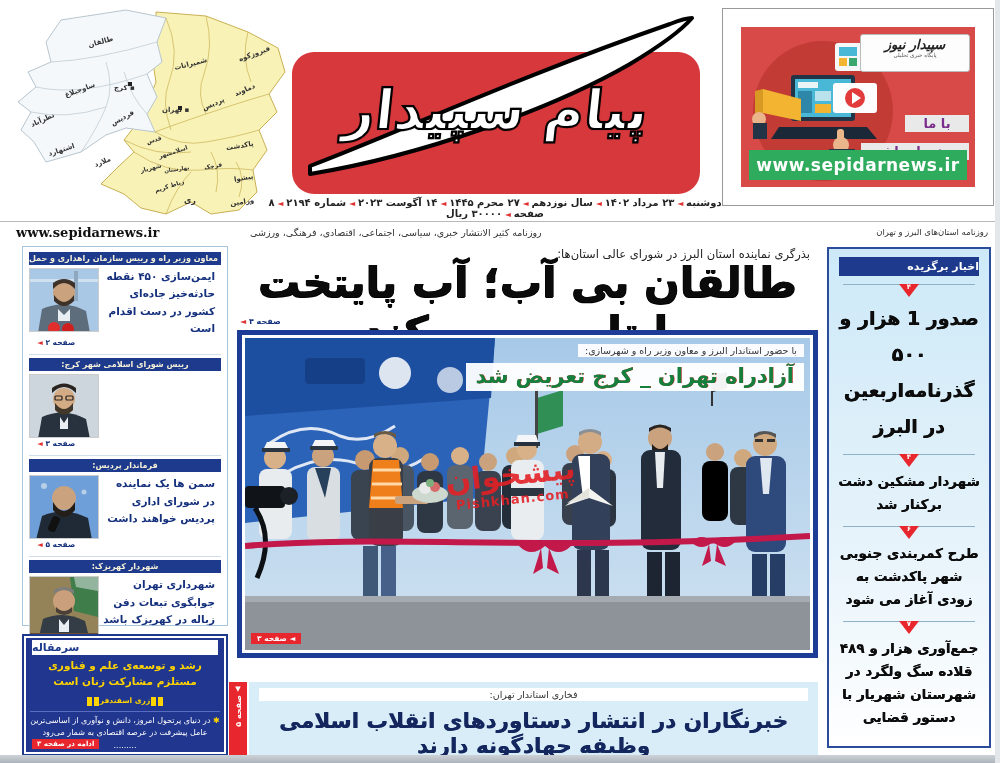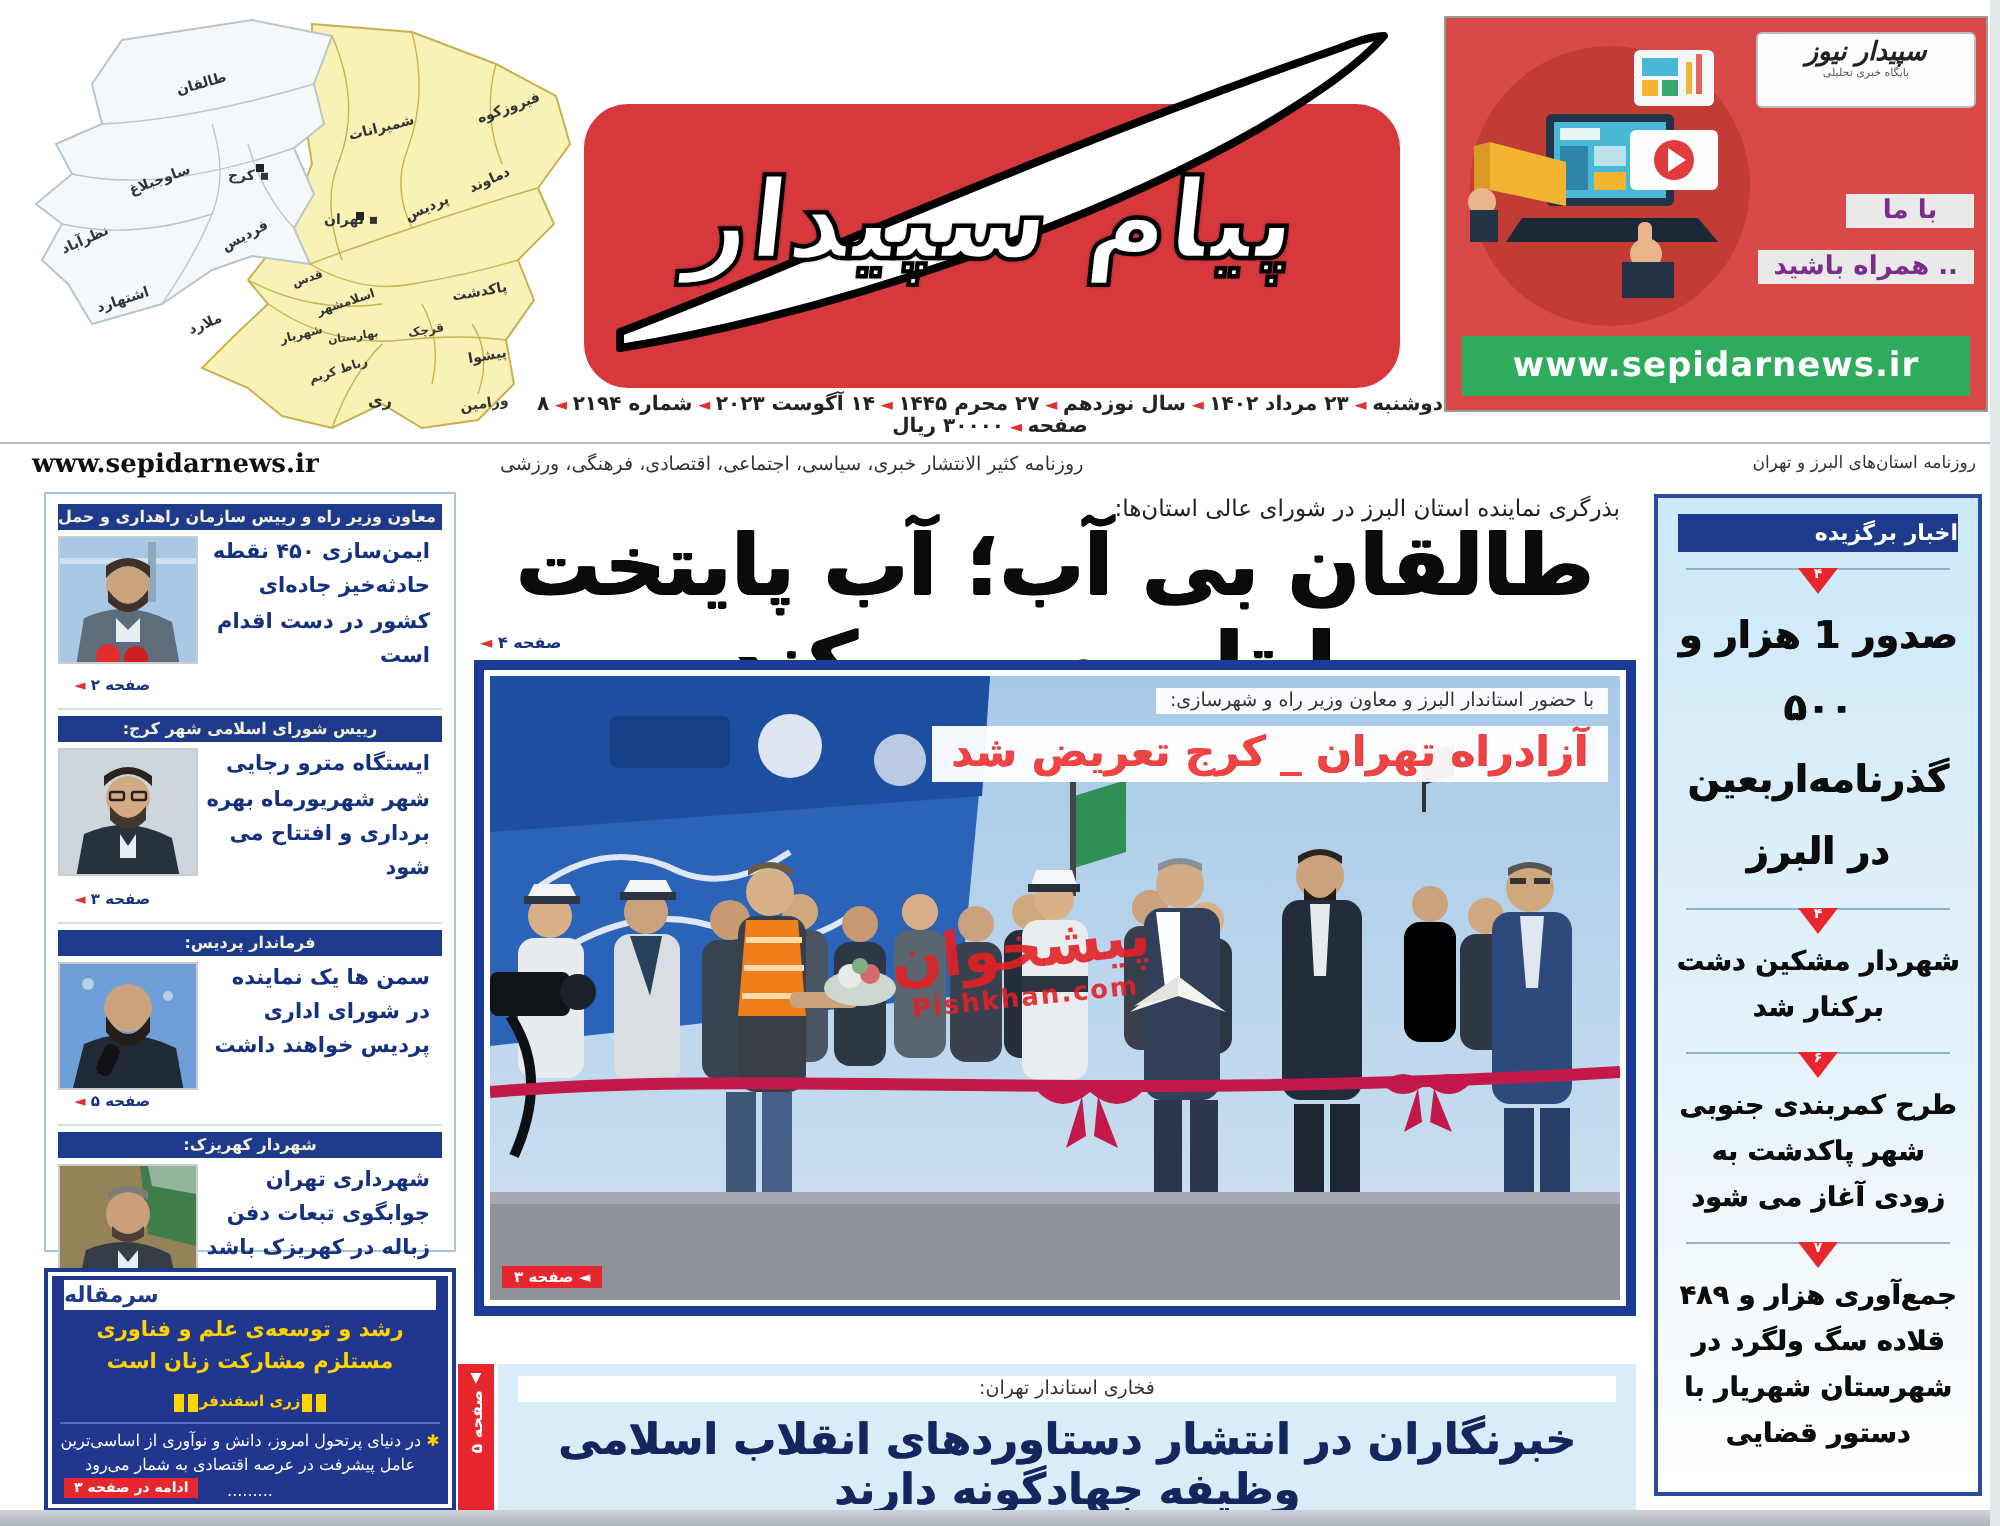--- a/index.html
+++ b/index.html
@@ -9,21 +9,21 @@
   .rtl{direction:rtl;}
   
   #map{left:6px;top:2px;width:284px;height:218px;}
   .mlbl{position:absolute;font-size:7px;font-weight:bold;color:#333;white-space:nowrap;transform-origin:center;}
   #masthead-box{left:292px;top:52px;width:408px;height:142px;background:#d6383c;border-radius:22px;}
   #masthead-swoosh{left:300px;top:6px;width:400px;height:200px;pointer-events:none;}
   #masthead-title{left:300px;top:78px;width:392px;text-align:center;font-size:55px;font-weight:bold;color:#fff;
       -webkit-text-stroke:2.2px #000;text-shadow:0 0 2px #000;transform:skewX(-6deg);letter-spacing:2px;}
   #dateline{left:262px;top:197px;width:466px;text-align:center;font-size:10px;font-weight:bold;color:#222;}
   #dateline span:not(:last-child)::after{content:" ◄ ";color:#e03131;font-size:8px;}
-  #adbox{left:722px;top:8px;width:272px;height:198px;background:#fff;border:1px solid #999;padding:0;box-sizing:border-box;}
+  #adbox{left:722px;top:8px;width:272px;height:198px;background:#fff;border:1px solid #999;padding:18px;box-sizing:border-box;}
   #adbox .inner{position:relative;width:100%;height:100%;background:#d84a47;}
   #ad-logo{position:absolute;right:5px;top:7px;width:108px;height:36px;background:#fdfdfd;border:1px solid #bbb;border-radius:3px;text-align:center;}
   #ad-logo .t{font-family:"DejaVu Serif",serif;font-style:italic;font-weight:bold;font-size:13px;color:#222;line-height:20px;}
   #ad-logo .s{font-size:5.5px;color:#555;margin-top:-3px;}
   .ad-strip{position:absolute;right:6px;background:#e9e9e9;color:#7b2d8b;font-weight:bold;text-align:center;
       padding:1px 8px;font-size:13px;}
   #ad-url{position:absolute;left:8px;right:8px;bottom:7px;height:30px;background:#2eab5c;color:#fff;
       font-weight:bold;font-size:17px;text-align:center;line-height:30px;letter-spacing:.5px;}
   #ad-circle{position:absolute;left:8px;top:10px;width:148px;height:148px;}
   
@@ -58,21 +58,21 @@
   #lead-headline{left:235px;top:258px;width:585px;text-align:center;font-size:42px;font-weight:bold;color:#0b0b0b;
       text-shadow:.6px 0 #000,-.6px 0 #000,0 .5px #000;letter-spacing:-1px;}
   #lead-page{left:240px;top:317px;font-size:8px;font-weight:bold;color:#15317d;direction:rtl;}
   #lead-page::after{content:" ◄";color:#e03131;}
   
   #photo-box{left:237px;top:330px;width:581px;height:328px;border:5px solid #1d3c96;background:#fff;
       padding:3px;box-sizing:border-box;}
   #photo{position:relative;width:100%;height:100%;overflow:hidden;background:#9fc2e2;}
   #ph-kicker{position:absolute;right:6px;top:6px;background:rgba(255,255,255,.93);font-size:9.5px;color:#333;
       padding:1px 7px;direction:rtl;}
-  #ph-title{position:absolute;right:6px;top:25px;background:rgba(255,255,255,.95);color:#ef4444;font-weight:bold;
+  #ph-title{position:absolute;right:6px;top:25px;background:rgba(255,255,255,.95);color:#15803d;font-weight:bold;
       font-size:21px;padding:1px 10px 3px;direction:rtl;text-shadow:.4px 0 #e8262d;text-align:center;}
   #ph-water{position:absolute;left:47%;top:38%;transform:translateX(-50%) rotate(-6deg);text-align:center;
       color:rgba(227,32,38,.9);pointer-events:none;}
   #ph-water .fa{font-size:30px;font-weight:bold;}
   #ph-water .en{font-size:13px;font-weight:bold;letter-spacing:1px;}
   #ph-page{position:absolute;left:6px;bottom:6px;background:#e8262d;color:#fff;font-size:7.5px;font-weight:bold;padding:1px 6px;}
   #ph-page::after{content:" ◄";color:#fff;}
   
   #bottom-strip{left:249px;top:682px;width:569px;height:73px;background:#d8edf7;}
   #bt-kicker{position:absolute;left:10px;right:10px;top:6px;background:#fff;text-align:center;font-size:9.5px;color:#333;padding:1px 0;}
@@ -245,21 +245,20 @@
               <rect width="68" height="64" fill="#cdd6dc"></rect>
           <path d="M8,64 L12,42 Q34,32 56,44 L60,64 Z" fill="#27323e"></path>
               <path d="M30,42 L34,48 L38,42 L38,54 L30,54 Z" fill="#e8eef2"></path>
           <circle cx="34" cy="24" r="11" fill="#d3ab85"></circle>
               <path d="M22,18 Q34,6 46,18 L46,13 Q34,4 22,13 Z" fill="#2a2420"></path>
           <rect x="25" y="21" width="7" height="4" rx="1" fill="none" stroke="#222" stroke-width="1.2"></rect>
           <rect x="36" y="21" width="7" height="4" rx="1" fill="none" stroke="#222" stroke-width="1.2"></rect>
           <path d="M25,28 Q34,40 43,28 L43,35 Q34,44 25,35 Z" fill="#433729"></path>
             </svg>
         </div>
-        <div class="sb-title">ایستگاه مترو رجایی شهر شهریورماه بهره برداری و افتتاح می شود</div>
       </div>
       <div class="sb-page">صفحه ۳</div>
     </div>
 
     <div class="sb-item">
       <div class="sb-kicker rtl">فرماندار پردیس:</div>
       <div class="sb-row">
         <div class="sb-photo">
           <svg viewBox="0 0 68 64" width="68" height="64">
               <rect width="68" height="64" fill="#6f9fd8"></rect>

